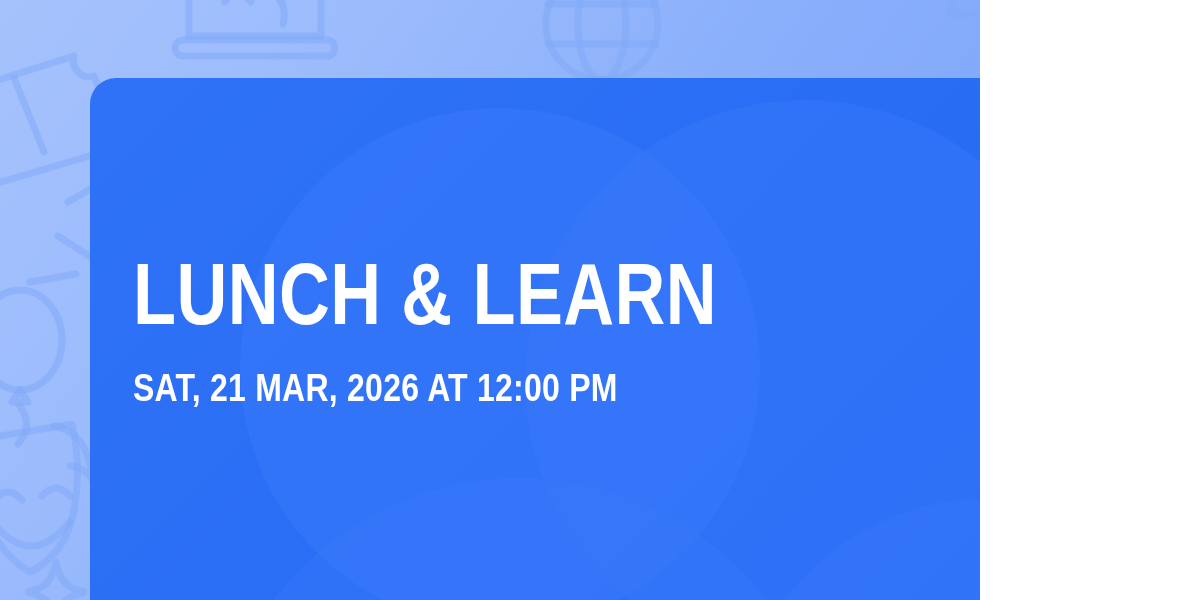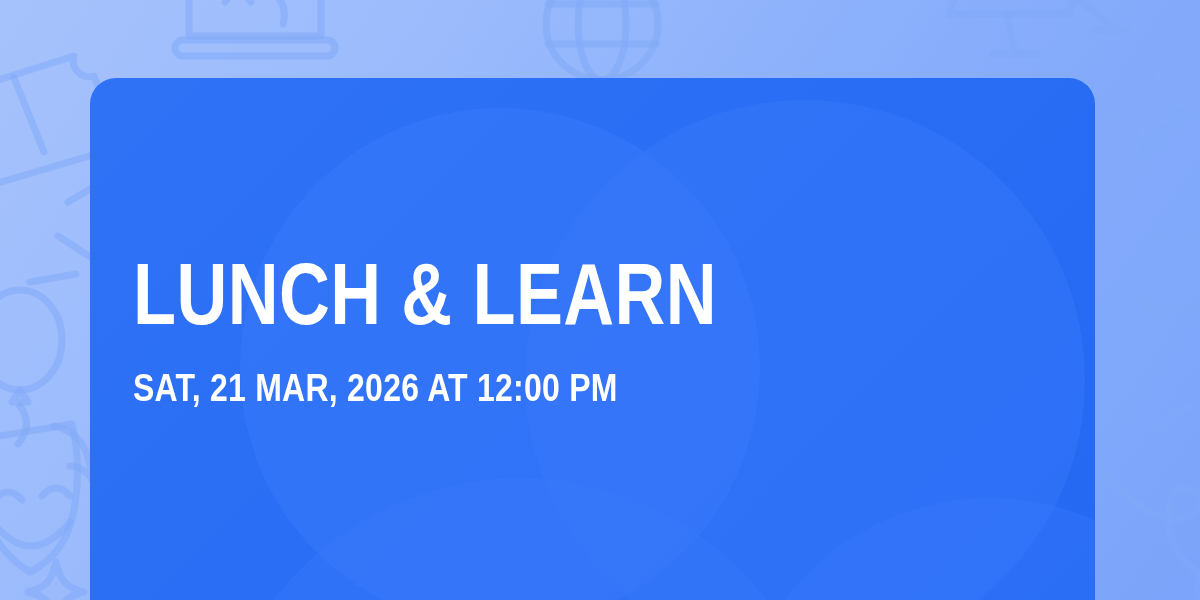--- a/index.html
+++ b/index.html
@@ -6,21 +6,21 @@
     margin: 0;
     padding: 0;
     background: #ffffff;
   }
   body {
     font-family: "Liberation Sans", sans-serif;
   }
 
   .poster {
     position: relative;
-    width: 1200px;
+    width: 980px;
     height: 600px;
     overflow: hidden;
     background: linear-gradient(125deg, #a6c2fc 0%, #9bbbfc 28%, #87adfb 62%, #7ba4fa 100%);
   }
 
   
   .pattern {
     position: absolute;
     inset: 0;
     pointer-events: none;

